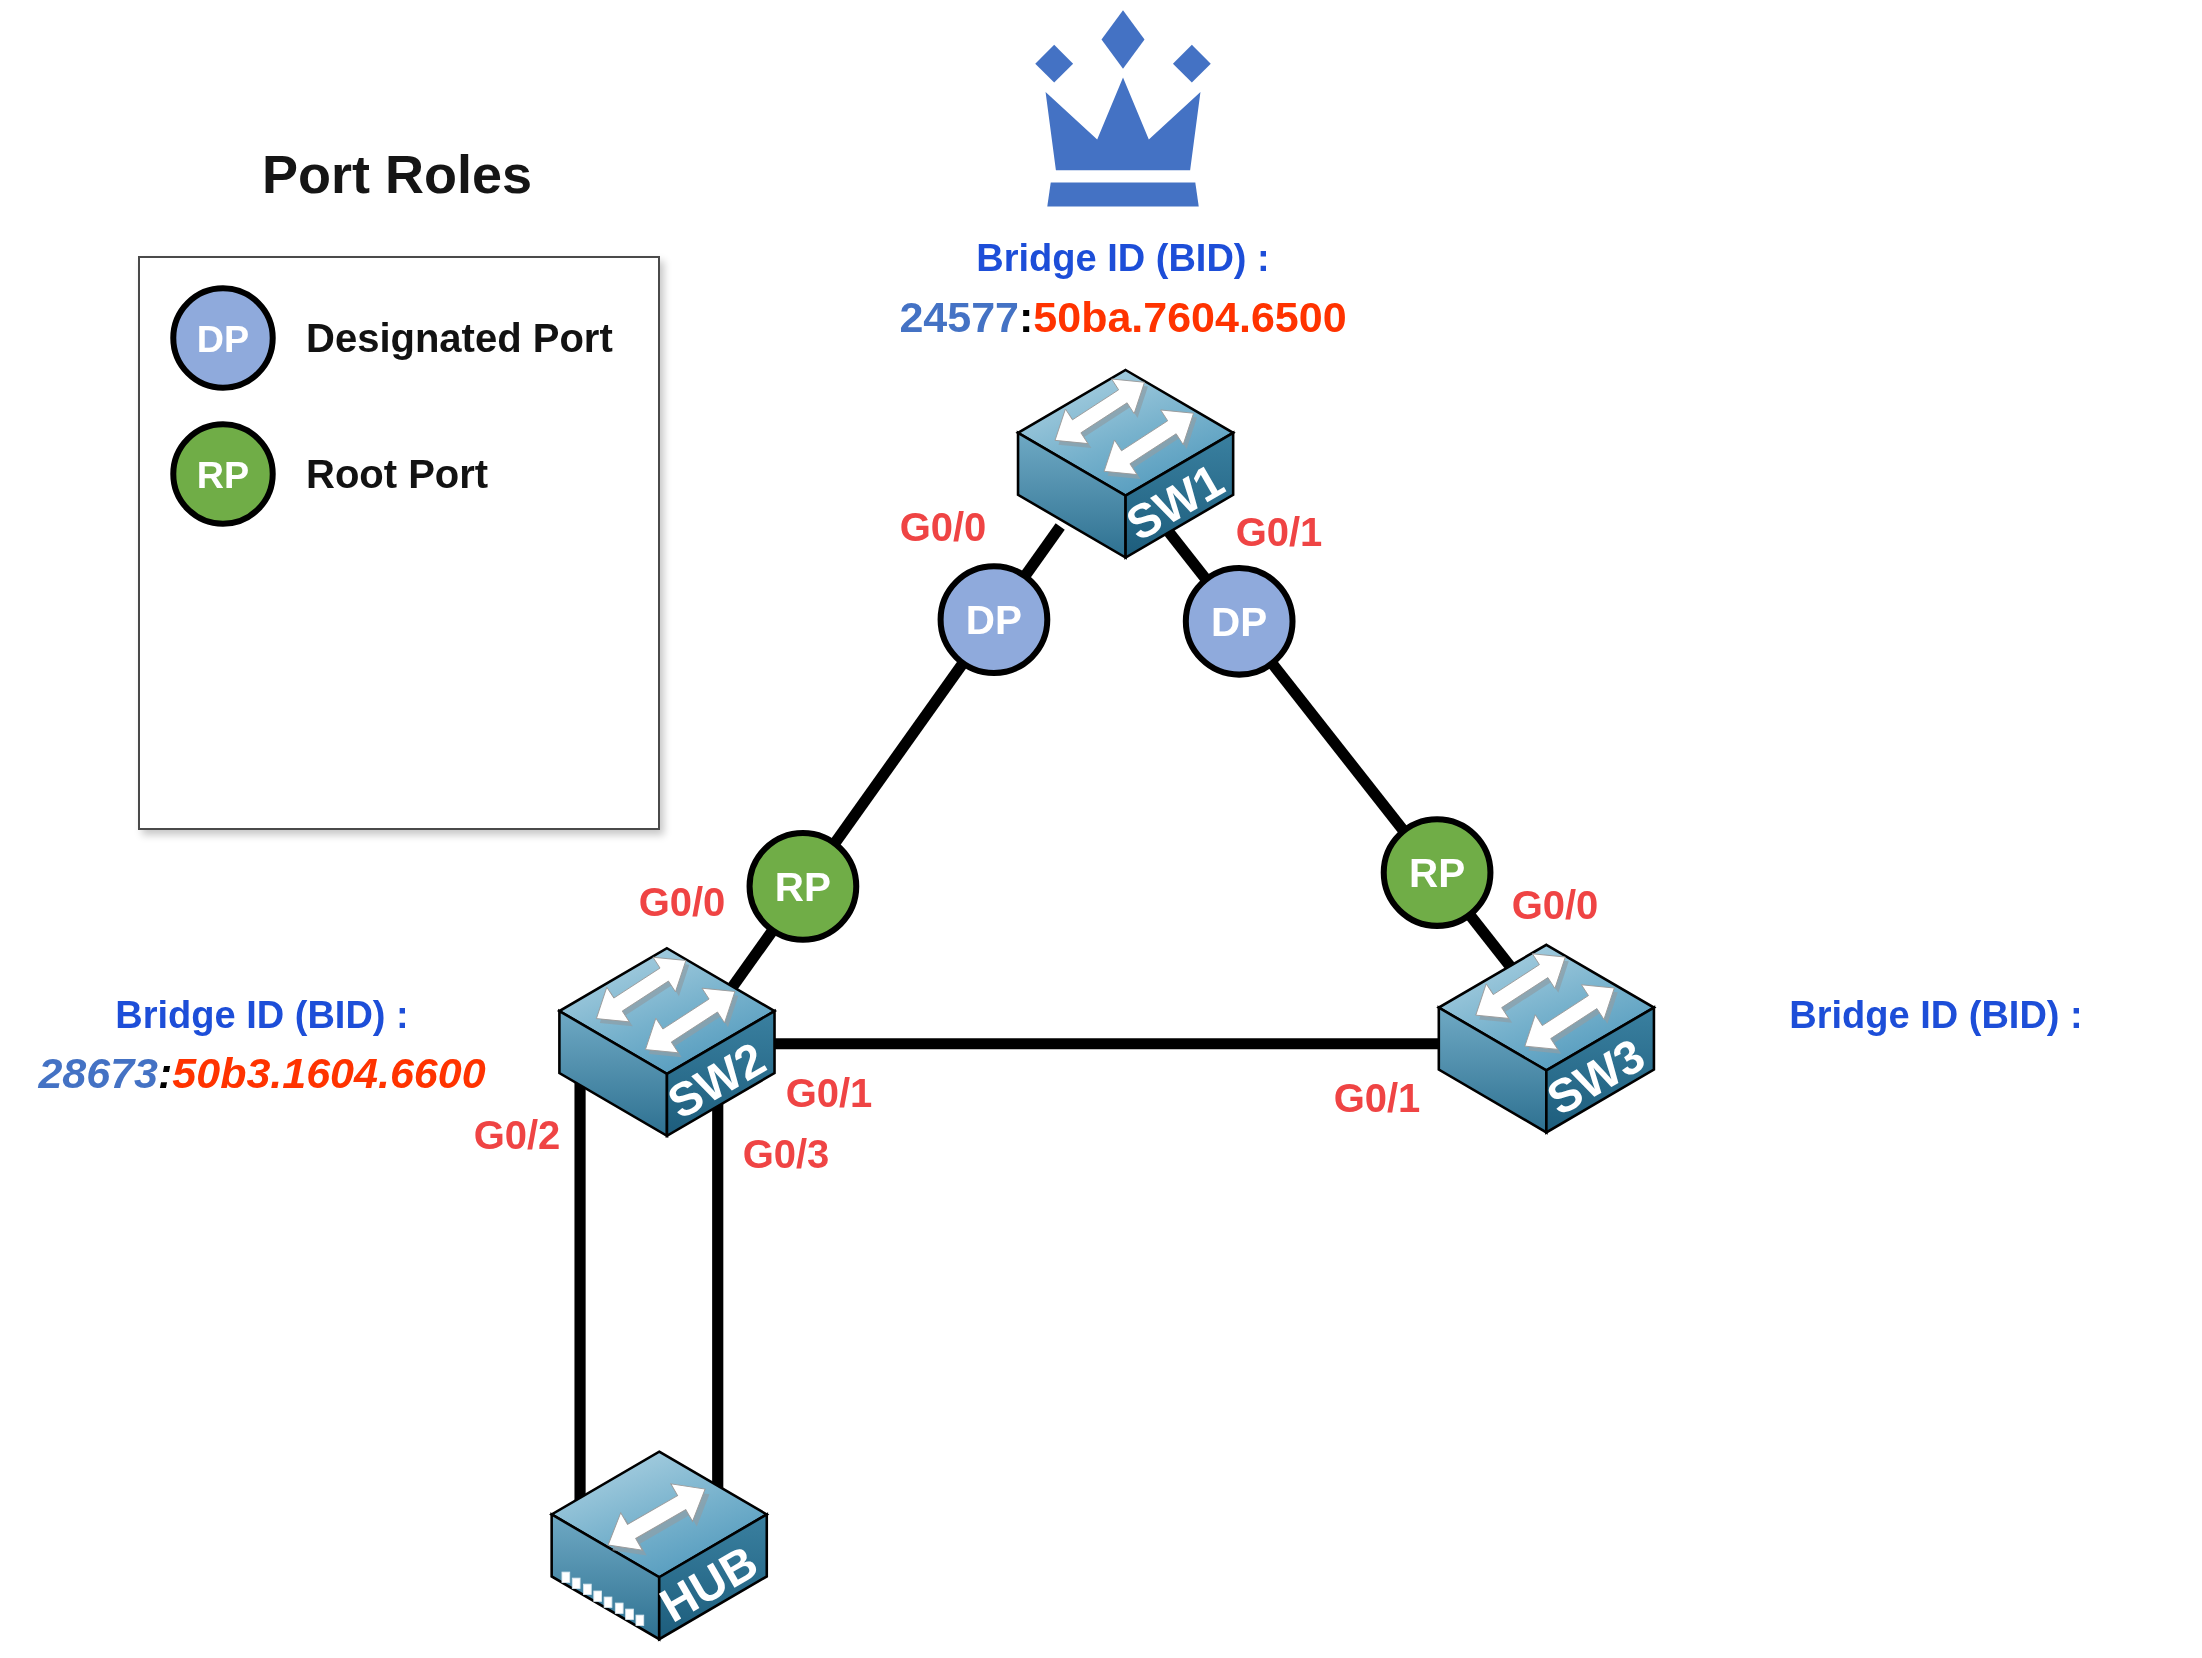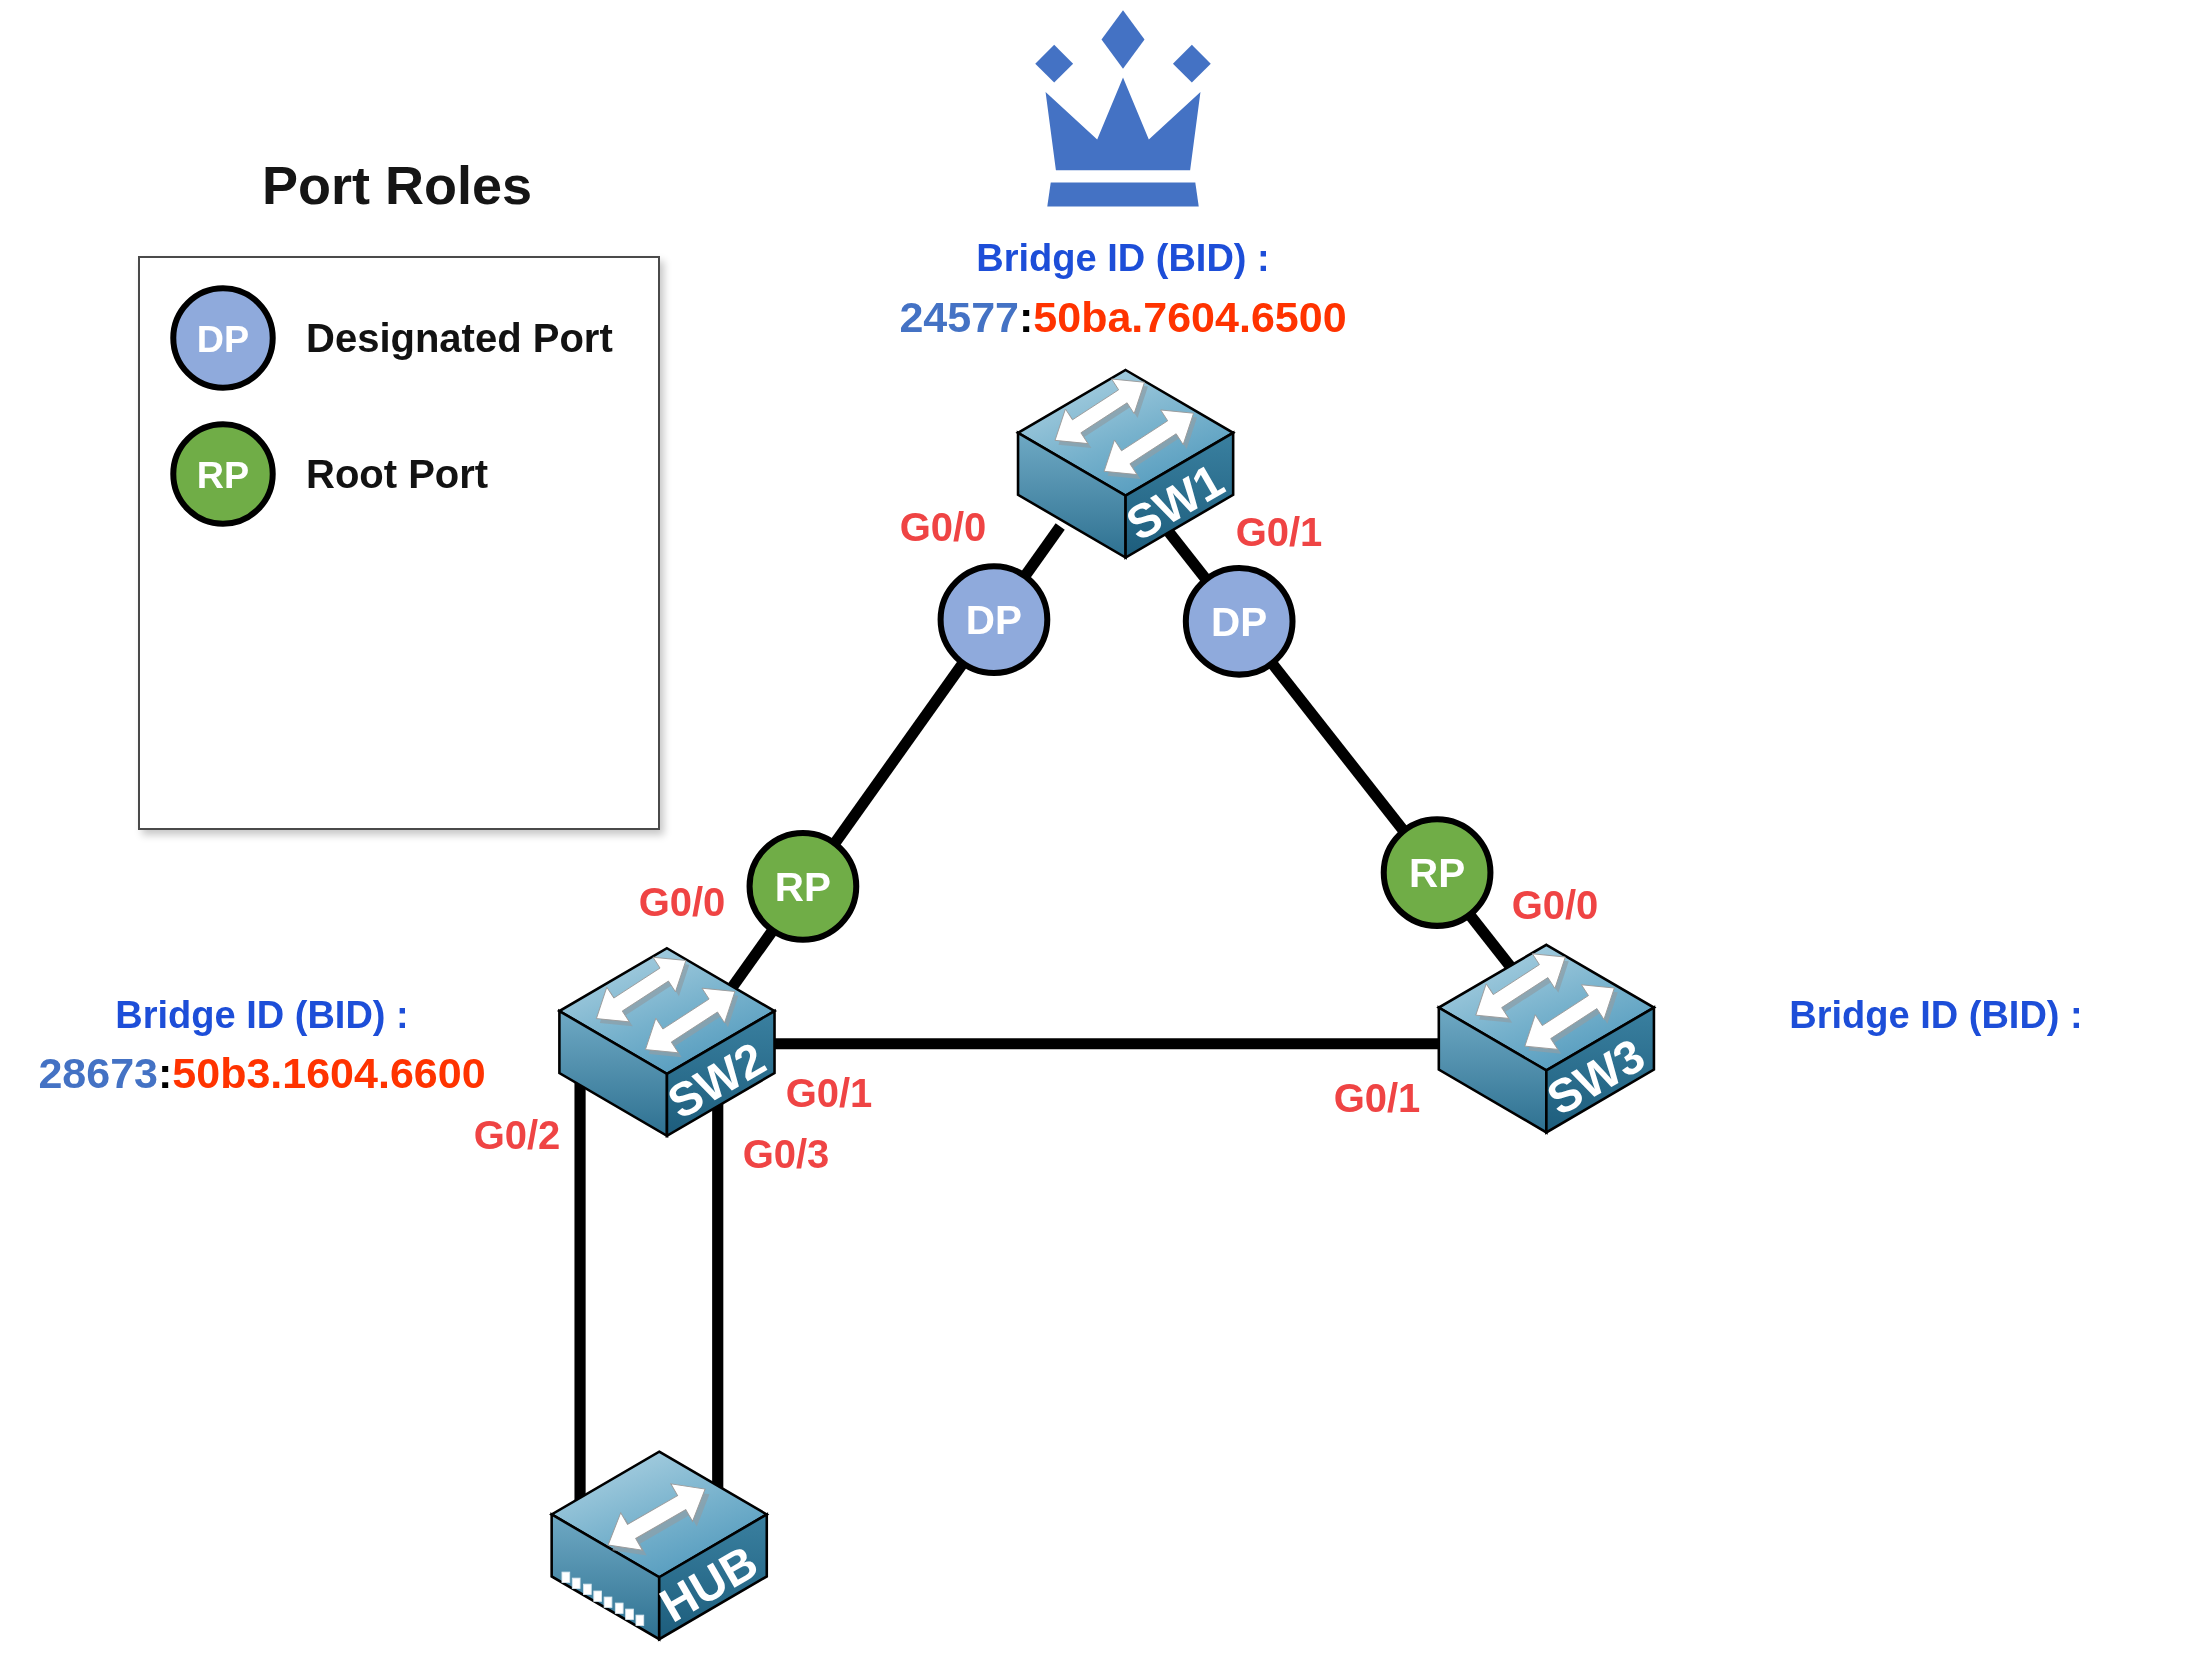--- a/index.html
+++ b/index.html
@@ -149,21 +149,21 @@
     <g>
       <circle class="role-circle" cx="933" cy="1030" r="62" fill="#70AD47"></circle>
       <text class="role-text" x="933" y="1030" dy="0.36em" text-anchor="middle">RP</text>
     </g>
     <g>
       <circle class="role-circle" cx="1670" cy="1014" r="62" fill="#70AD47"></circle>
       <text class="role-text" x="1670" y="1014" dy="0.36em" text-anchor="middle">RP</text>
     </g>
   </svg>
 
-  <div class="page-title" style="left:397px;top:185px;">Port Roles</div>
+  <div class="page-title" style="left:397px;top:174px;">Port Roles</div>
 
   <div class="legend">
     <div class="legend-row">
       <svg class="legend-badge" width="108" height="108" viewBox="0 0 126 126">
         <circle class="role-circle" cx="63" cy="63" r="58" fill="#8FAADC"></circle>
         <text class="legend-badge-text" x="63" y="63" dy="0.36em" text-anchor="middle">DP</text>
       </svg>
       <div class="legend-label">Designated Port</div>
     </div>
     <div class="legend-row">
@@ -174,21 +174,21 @@
       <div class="legend-label">Root Port</div>
     </div>
   </div>
 
   <div class="bid bid-title" style="left:1123px;top:258px;">Bridge ID (BID) :</div>
   <div class="bid bid-num" style="left:1123px;top:317px;">
     <span style="color: rgb(68, 114, 196);">24577</span><span class="bid-colon">:</span><span style="color: rgb(255, 51, 0);">50ba.7604.6500</span>
   </div>
 
   <div class="bid bid-title" style="left:262px;top:1015px;">Bridge ID (BID) :</div>
-  <div class="bid bid-num" style="left:262px;top:1073px;">
+  <div class="bid bid-num" style="left:262px;top:1073px;font-style:italic;">
     <span style="color: rgb(68, 114, 196);">28673</span><span class="bid-colon">:</span><span style="color: rgb(255, 51, 0);">50b3.1604.6600</span>
   </div>
 
   <div class="bid bid-title" style="left:1936px;top:1015px;">Bridge ID (BID) :</div>
 
   <div class="port-label" style="left:943px;top:527px;">G0/0</div>
   <div class="port-label" style="left:1279px;top:532px;">G0/1</div>
   <div class="port-label" style="left:682px;top:902px;">G0/0</div>
   <div class="port-label" style="left:829px;top:1093px;">G0/1</div>
   <div class="port-label" style="left:517px;top:1135px;">G0/2</div>

